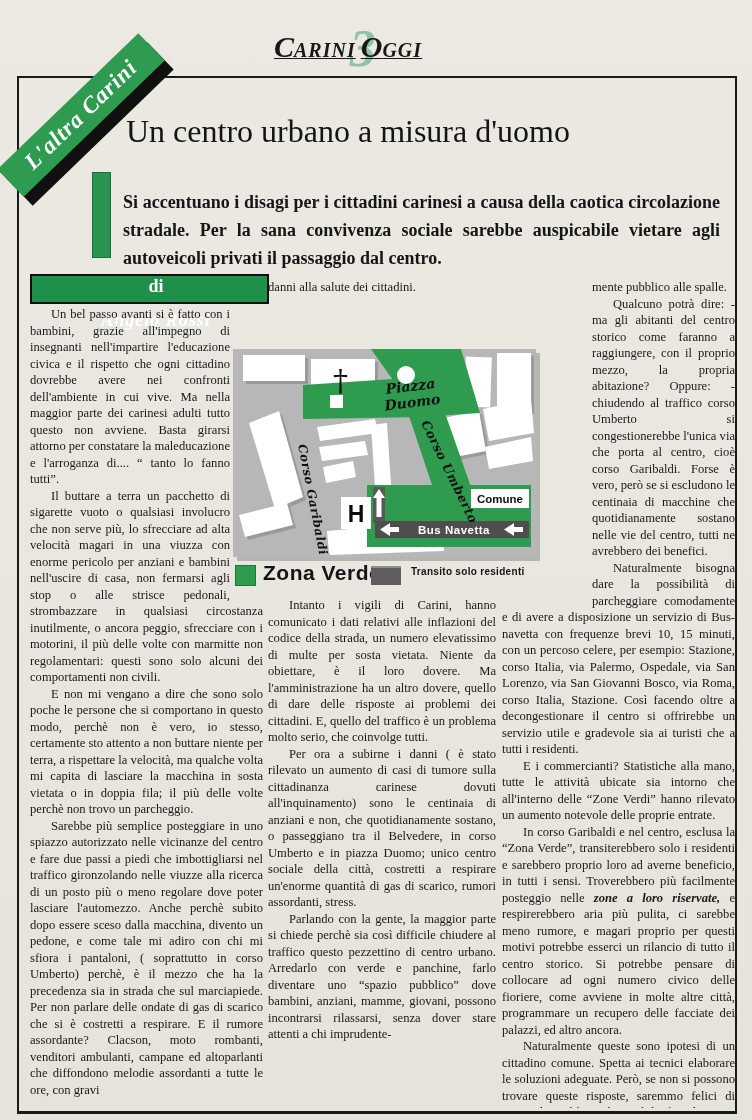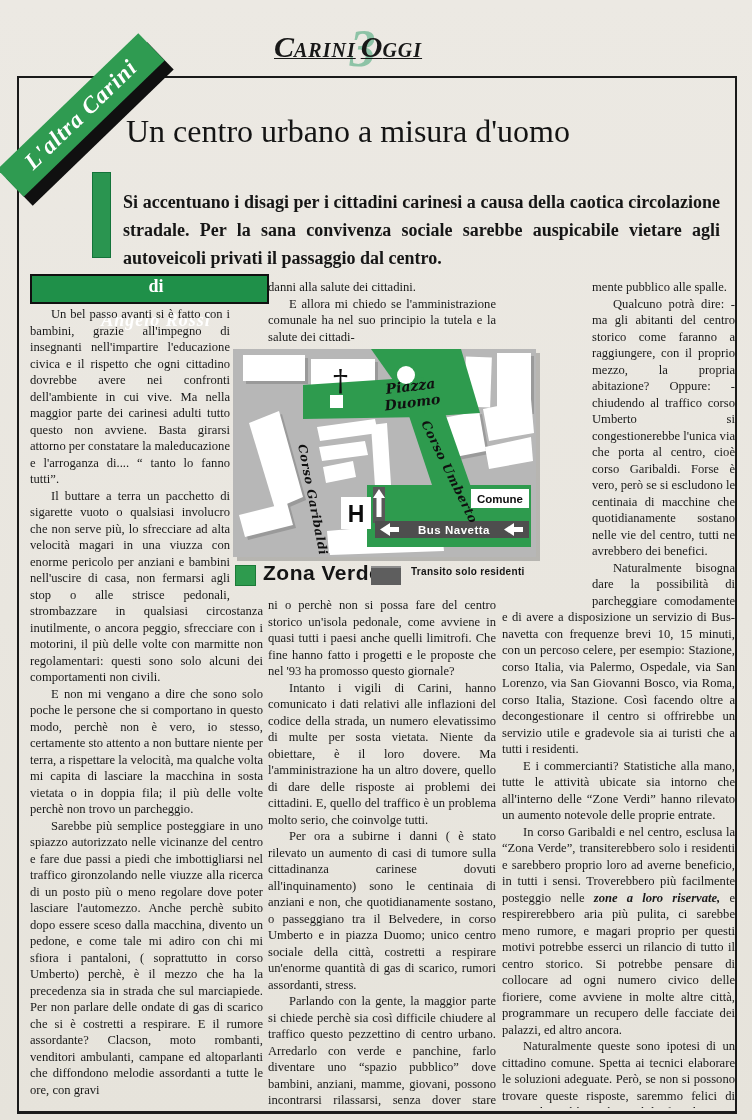--- a/index.html
+++ b/index.html
@@ -97,25 +97,23 @@
     <div class="col-text">
         <p class="para"><span>Un bel passo avanti si è fatto con i bambini, grazie all'impegno di insegnanti nell'impartire l'educazione civica e il rispetto che ogni cittadino dovrebbe avere nei confronti dell'ambiente in cui vive. Ma nella maggior parte dei carinesi adulti tutto questo non avviene. Basta girarsi attorno per constatare la maleducazione e l'arroganza di.... “ tanto lo fanno tutti”.</span></p>
         <p class="para"><span>Il buttare a terra un pacchetto di sigarette vuoto o qualsiasi involucro che non serve più, lo sfrecciare ad alta velocità magari in una viuzza con enorme pericolo per anziani e bambini nell'uscire di casa, non fermarsi agli stop o alle strisce pedonali, strombazzare in qualsiasi circostanza inutilmente, o ancora peggio, sfrecciare con i motorini, il più delle volte con marmitte non regolamentari: questi sono solo alcuni dei comportamenti non civili.</span></p>
         <p class="para"><span>E non mi vengano a dire che sono solo poche le persone che si comportano in questo modo, perchè non è vero, io stesso, certamente sto attento a non buttare niente per terra, a rispettare la velocità, ma qualche volta mi capita di lasciare la macchina in sosta vietata o in doppia fila; il più delle volte perchè non trovo un parcheggio.</span></p>
         <p class="para"><span>Sarebbe più semplice posteggiare in uno spiazzo autorizzato nelle vicinanze del centro e fare due passi a piedi che imbottigliarsi nel traffico gironzolando nelle viuzze alla ricerca di un posto più o meno regolare dove poter lasciare l'automezzo. Anche perchè subito dopo essere sceso dalla macchina, divento un pedone, e come tale mi adiro con chi mi sfiora i pantaloni, ( soprattutto in corso Umberto) perchè, è il mezzo che ha la precedenza sia in strada che sul marciapiede. Per non parlare delle ondate di gas di scarico che si è costretti a respirare. E il rumore assordante? Clacson, moto rombanti, venditori ambulanti, campane ed altoparlanti che diffondono melodie assordanti a tutte le ore, con gravi</span></p>
       </div>
   </div>
   <div class="col col2">
     <div class="c2top">
         <p class="para cont"><span>danni alla salute dei cittadini.</span></p>
-        <p class="para"><span>E allora mi chiedo se l'amministrazione comunale ha nel suo principio la tutela e la salute dei cittadi-</span></p>
       </div>
     <div class="c2gap"></div>
     <div>
-        <p class="para cont"><span>ni o perchè non si possa fare del centro storico un'isola pedonale, come avviene in quasi tutti i paesi anche quelli limitrofi. Che fine hanno fatto i progetti e le proposte che nel '93 ha promosso questo giornale?</span></p>
         <p class="para"><span>Intanto i vigili di Carini, hanno comunicato i dati relativi alle inflazioni del codice della strada, un numero elevatissimo di multe per sosta vietata. Niente da obiettare, è il loro dovere. Ma l'amministrazione ha un altro dovere, quello di dare delle risposte ai problemi dei cittadini. E, quello del traffico è un problema molto serio, che coinvolge tutti.</span></p>
         <p class="para"><span>Per ora a subirne i danni ( è stato rilevato un aumento di casi di tumore sulla cittadinanza carinese dovuti all'inquinamento) sono le centinaia di anziani e non, che quotidianamente sostano, o passeggiano tra il Belvedere, in corso Umberto e in piazza Duomo; unico centro sociale della città, costretti a respirare un'enorme quantità di gas di scarico, rumori assordanti, stress.</span></p>
         <p class="para"><span>Parlando con la gente, la maggior parte si chiede perchè sia così difficile chiudere al traffico questo pezzettino di centro urbano. Arredarlo con verde e panchine, farlo diventare uno “spazio pubblico” dove bambini, anziani, mamme, giovani, possono incontrarsi  rilassarsi, senza dover stare attenti a chi imprudente-</span></p>
       </div>
   </div>
   <div class="col col3">
     <div class="spacer-l"></div>
     <div class="col-text">
         <p class="para cont"><span>mente pubblico alle spalle.</span></p>
         <p class="para"><span>Qualcuno potrà dire: - ma gli abitanti del centro storico come faranno a raggiungere, con il proprio mezzo, la propria abitazione? Oppure: - chiudendo al traffico corso Umberto si congestionerebbe l'unica via che porta al centro, cioè corso Garibaldi. Forse è vero, però se si escludono le centinaia di macchine che quotidianamente sostano nelle vie del centro, tutti ne avrebbero dei benefici.</span></p>

